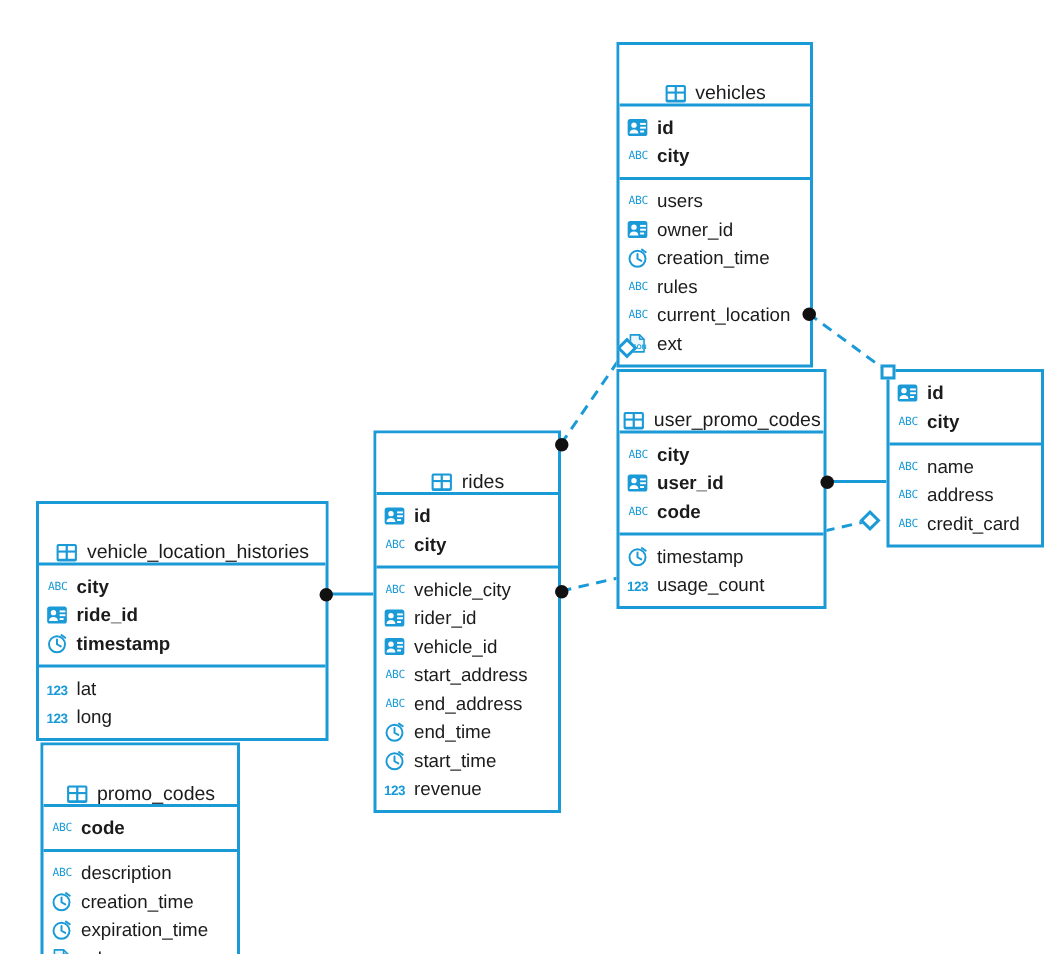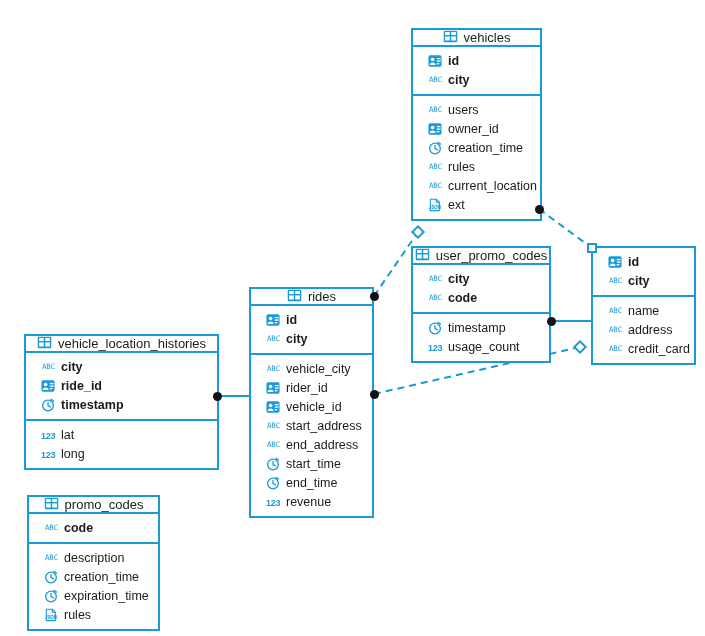--- a/index.html
+++ b/index.html
@@ -12,40 +12,40 @@
   #canvas{position:absolute;inset:0;}
   #wires{position:absolute;left:0;top:0;width:705px;height:636px;pointer-events:none;}
 
   .table{
     position:absolute;
     background:#ffffff;
     border:2px solid #1a9ad6;
     box-sizing:border-box;
   }
   .t-header{
-    display:flex;align-items:flex-start;justify-content:center;
+    display:flex;align-items:flex-end;justify-content:center;
     gap:6px;
-    height:17px;
+    height:41px;
     background:#ffffff;
     border-bottom:2px solid #1a9ad6;
     box-sizing:border-box;
     padding:0 6px;
   }
   .t-title{
     font-size:13px;color:#1b1b1b;white-space:nowrap;
   }
   .sec{
     padding:4px 0 5px 0;
     box-sizing:border-box;
   }
   .sec-keys{border-bottom:2px solid #1a9ad6;}
   .row{
     display:flex;align-items:center;gap:6px;
     height:19px;
-    padding:0 15px;
+    padding:0 5px;
     white-space:nowrap;
   }
   .col-name{font-size:12.5px;color:#1b1b1b;}
   .row.pk .col-name{font-weight:bold;}
 
   
   .ico{
     width:14px;height:14px;flex:0 0 14px;
     display:inline-block;position:relative;
   }
@@ -187,20 +187,33 @@
           </svg>
         </span>
         <span class="t-title">user_promo_codes</span>
       </div>
       <div class="sec sec-keys">
         <div class="row pk">
           <span class="ico ico-abc">ABC</span>
           <span class="col-name">city</span>
         </div>
         <div class="row pk">
+          <span class="ico">
+            <svg viewBox="0 0 16 16">
+              <rect x="0.5" y="1.5" width="15" height="13" rx="2" fill="#1a9ad6"></rect>
+              <circle cx="5.3" cy="6.2" r="2.05" fill="#fff"></circle>
+              <path d="M1.9 12.6c0-1.9 1.5-3 3.4-3s3.4 1.1 3.4 3z" fill="#fff"></path>
+              <rect x="10" y="4.5" width="4.4" height="1.5" fill="#fff"></rect>
+              <rect x="10" y="7.4" width="4.4" height="1.5" fill="#fff"></rect>
+              <rect x="10" y="10.3" width="3" height="1.5" fill="#fff"></rect>
+            </svg>
+          </span>
+          <span class="col-name">user_id</span>
+        </div>
+        <div class="row pk">
           <span class="ico ico-abc">ABC</span>
           <span class="col-name">code</span>
         </div>
       </div>
       <div class="sec">
         <div class="row">
           <span class="ico">
             <svg viewBox="0 0 16 16">
               <circle cx="8" cy="8.6" r="6.1" fill="none" stroke="#1a9ad6" stroke-width="1.5"></circle>
               <path d="M8 4.9 L8 8.6 L10.9 10.2" fill="none" stroke="#1a9ad6" stroke-width="1.5" stroke-linecap="round"></path>
@@ -322,31 +335,31 @@
           <span class="col-name">end_address</span>
         </div>
         <div class="row">
           <span class="ico">
             <svg viewBox="0 0 16 16">
               <circle cx="8" cy="8.6" r="6.1" fill="none" stroke="#1a9ad6" stroke-width="1.5"></circle>
               <path d="M8 4.9 L8 8.6 L10.9 10.2" fill="none" stroke="#1a9ad6" stroke-width="1.5" stroke-linecap="round"></path>
               <path d="M11.4 1.6 L14.3 3.6" stroke="#1a9ad6" stroke-width="1.5" stroke-linecap="round"></path>
             </svg>
           </span>
+          <span class="col-name">end_time</span>
+        </div>
+        <div class="row">
+          <span class="ico">
+            <svg viewBox="0 0 16 16">
+              <circle cx="8" cy="8.6" r="6.1" fill="none" stroke="#1a9ad6" stroke-width="1.5"></circle>
+              <path d="M8 4.9 L8 8.6 L10.9 10.2" fill="none" stroke="#1a9ad6" stroke-width="1.5" stroke-linecap="round"></path>
+              <path d="M11.4 1.6 L14.3 3.6" stroke="#1a9ad6" stroke-width="1.5" stroke-linecap="round"></path>
+            </svg>
+          </span>
           <span class="col-name">start_time</span>
-        </div>
-        <div class="row">
-          <span class="ico">
-            <svg viewBox="0 0 16 16">
-              <circle cx="8" cy="8.6" r="6.1" fill="none" stroke="#1a9ad6" stroke-width="1.5"></circle>
-              <path d="M8 4.9 L8 8.6 L10.9 10.2" fill="none" stroke="#1a9ad6" stroke-width="1.5" stroke-linecap="round"></path>
-              <path d="M11.4 1.6 L14.3 3.6" stroke="#1a9ad6" stroke-width="1.5" stroke-linecap="round"></path>
-            </svg>
-          </span>
-          <span class="col-name">end_time</span>
         </div>
         <div class="row">
           <span class="ico ico-123">123</span>
           <span class="col-name">revenue</span>
         </div>
       </div>
     </div>
     <div class="table" style="left: 24px; top: 334px; width: 195px;">
       <div class="t-header">
         <span class="ico ico-grid">

